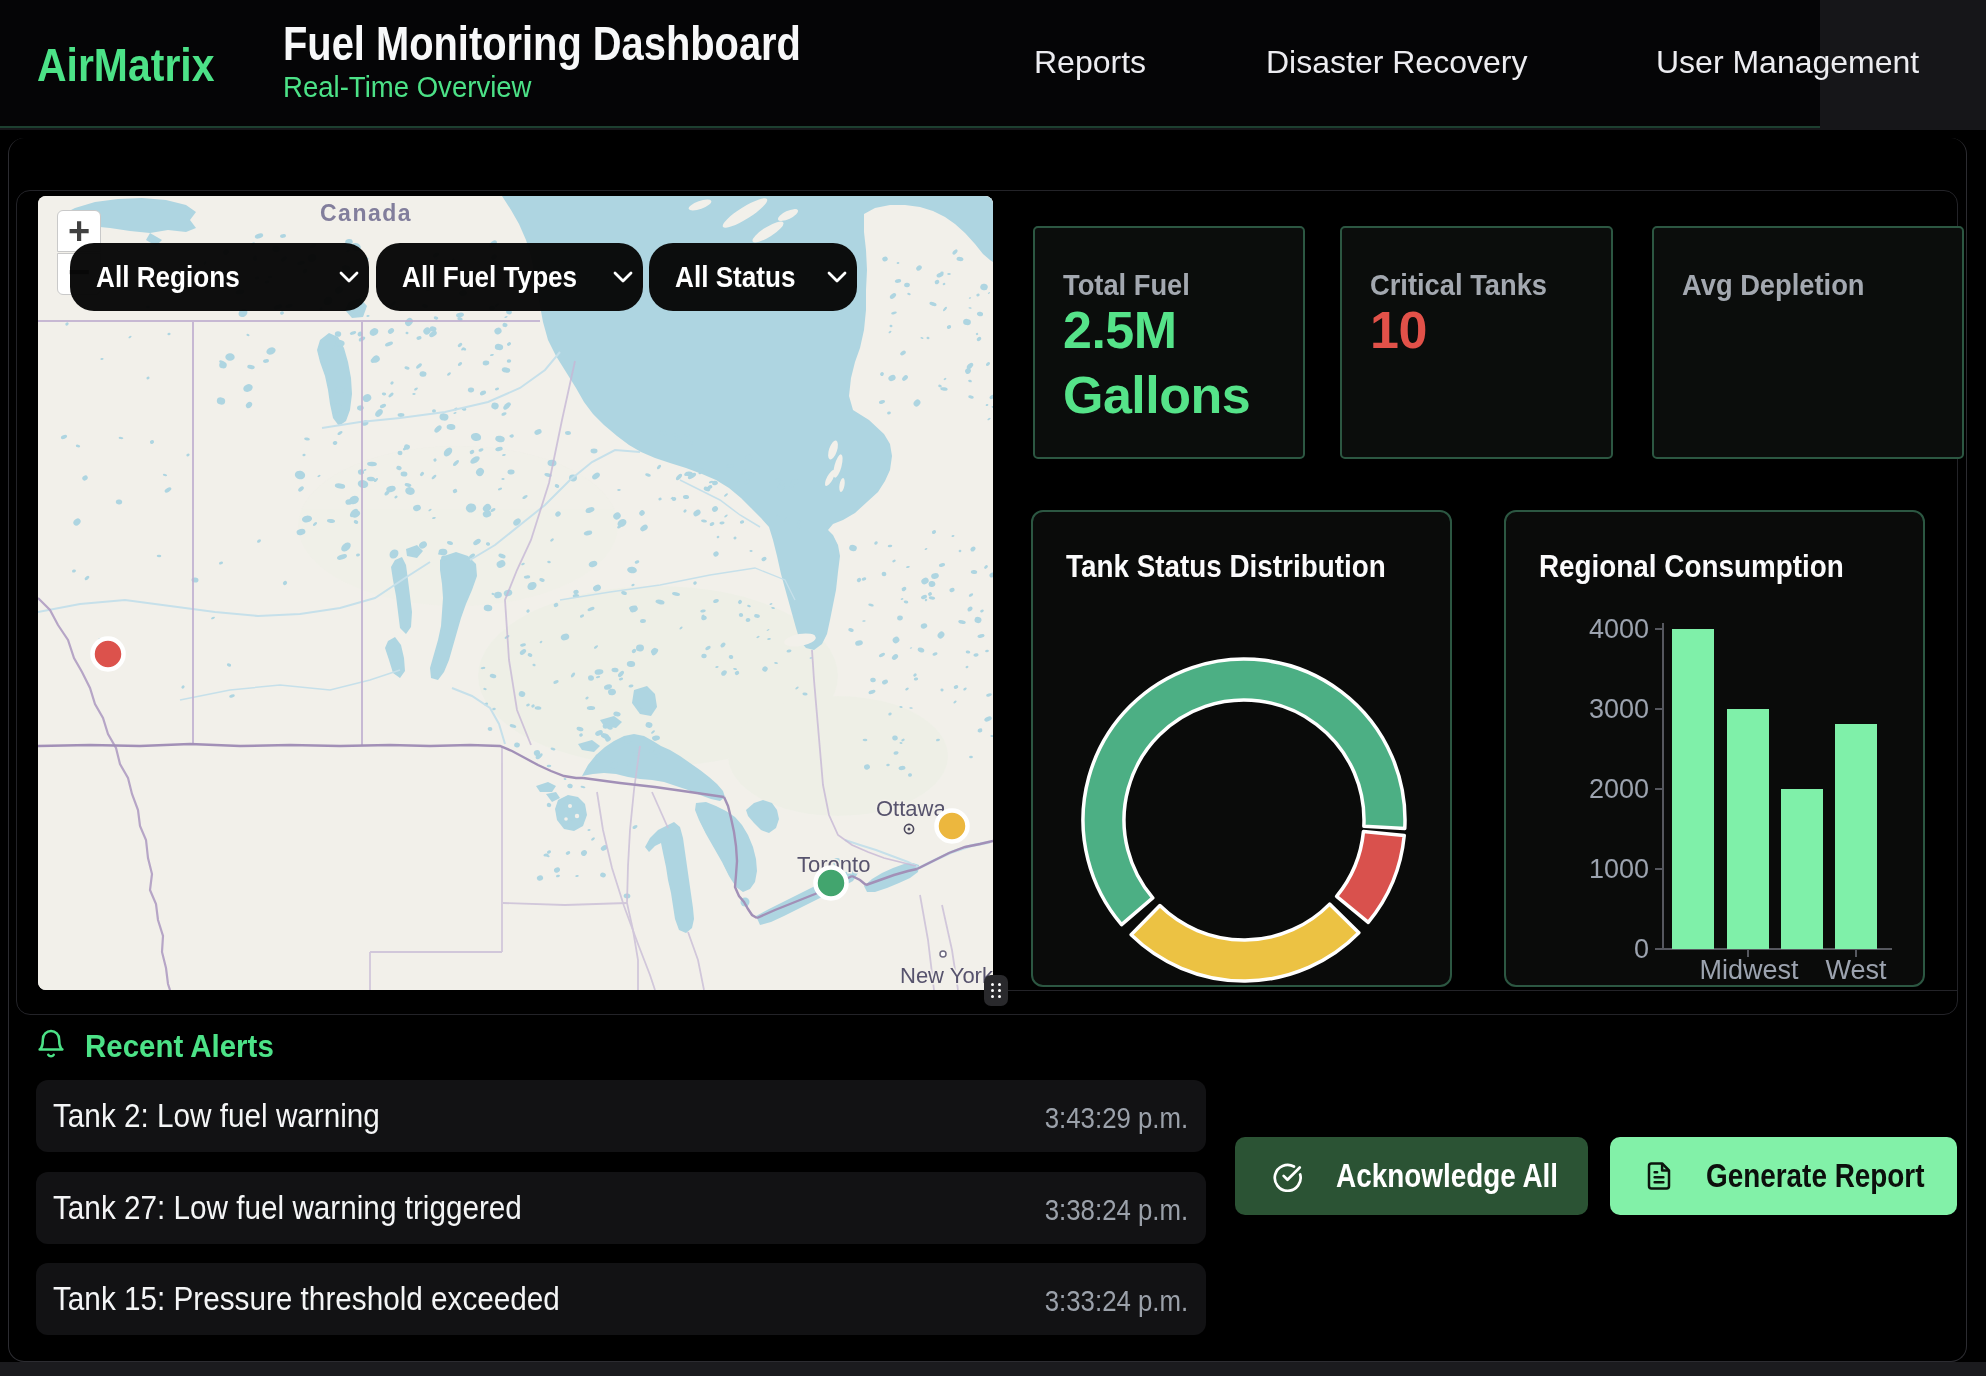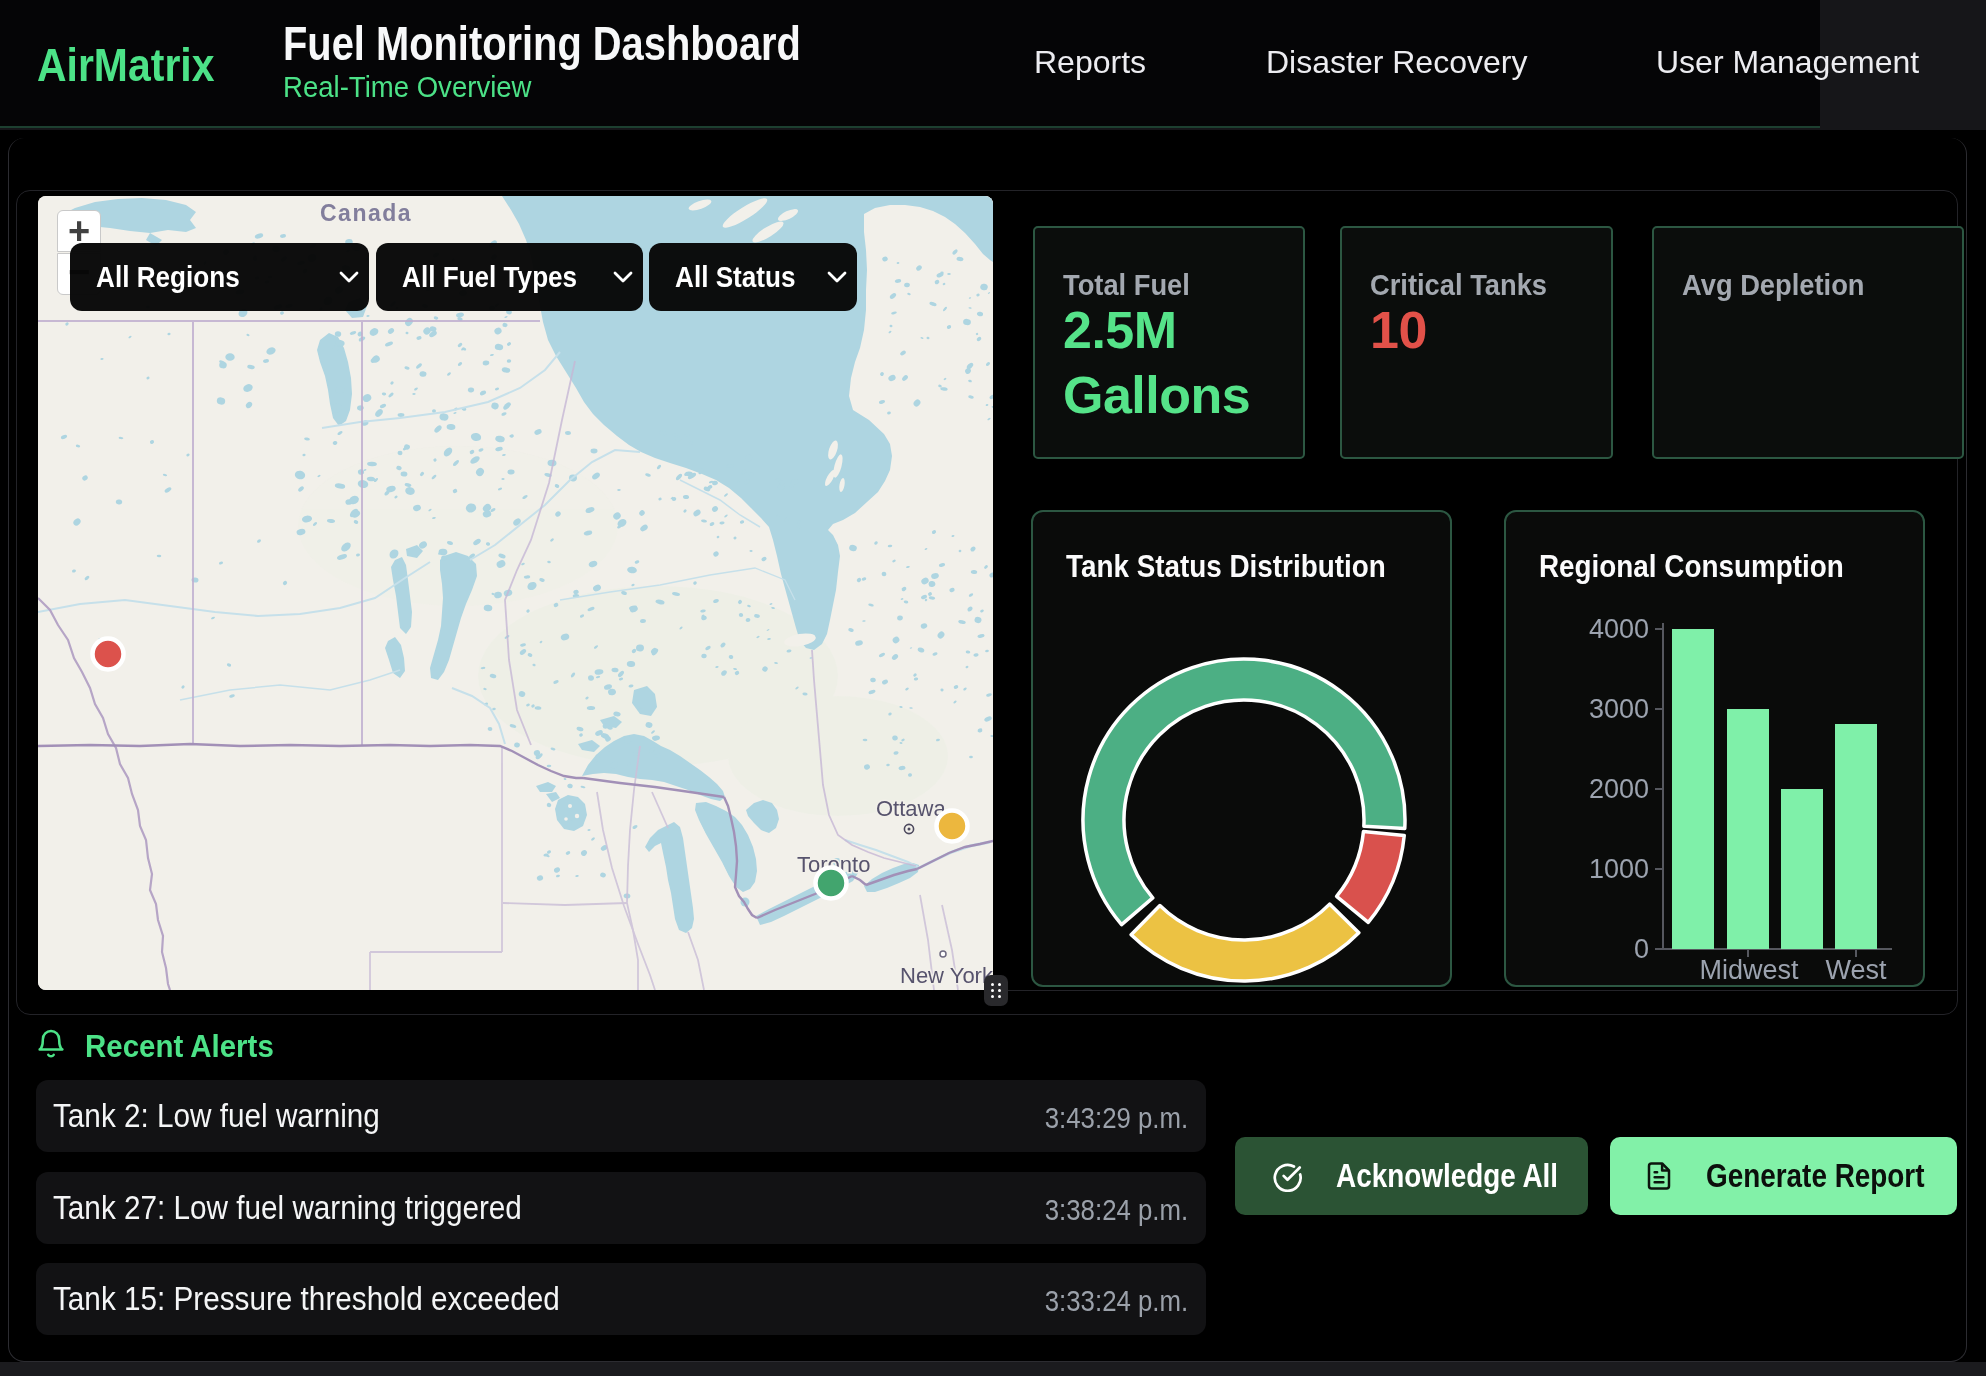--- a/index.html
+++ b/index.html
@@ -12,21 +12,21 @@
   #title { left:283px; top:16px; font-size:48px; font-weight:700; color:#f7f8f9; transform:scaleX(0.83); transform-origin:left top; white-space:nowrap; }
   #subtitle { left:283px; top:71px; font-size:29px; font-weight:400; color:#4ce287; transform:scaleX(0.95); transform-origin:left top; white-space:nowrap; }
   .nav { top:44px; font-size:32px; color:#ececf0; white-space:nowrap; }
   
   #content { left:0; top:130px; width:1986px; height:1232px; background:#000; }
   #mainborder { left:8px; top:8px; width:1959px; height:1224px; border:1.5px solid #2c2c31; border-top:none; border-radius:16px; }
   #rowborder { left:16px; top:60px; width:1942px; height:825px; border:1px solid #232328; border-radius:14px; }
   
   #map { left:38px; top:196px; width:955px; height:794px; border-radius:8px; overflow:hidden; background:#f2f0ea; }
   .zbtn { left:57px; width:44px; height:42px; background:#fff; color:#414141; font-size:38px; font-weight:700; text-align:center; line-height:40px; border:1px solid #c9c9c9; }
-  .dd { top:243px; height:68px; background:rgba(6,6,6,0.97); border-radius:12px; color:#fff; font-size:29px; font-weight:600; display:flex; align-items:center; white-space:nowrap; }
+  .dd { top:243px; height:68px; background:rgba(6,6,6,0.97); border-radius:24px; color:#fff; font-size:29px; font-weight:600; display:flex; align-items:center; white-space:nowrap; }
   .dd span { padding-left:29px; transform:scaleX(0.9); transform-origin:left center; }
   .dd svg { position:absolute; right:10px; top:28px; }
   
   .card { top:226px; height:233px; background:#0b0d0c; border:2px solid #2c5742; border-radius:5px; }
   .clabel { position:absolute; left:28px; top:40px; font-size:30px; font-weight:600; color:#a3a8b0; transform:scaleX(0.91); transform-origin:left top; white-space:nowrap; }
   .cval { position:absolute; left:28px; top:70px; font-size:52px; font-weight:700; line-height:65px; letter-spacing:-0.5px; }
   
   .panel { top:510px; width:421px; height:477px; background:#0a0b0a; border:2px solid #2c5742; border-radius:12px; }
   .ptitle { position:absolute; left:33px; top:36px; font-size:32px; font-weight:700; color:#fbfbfc; transform:scaleX(0.87); transform-origin:left top; white-space:nowrap; }
   

